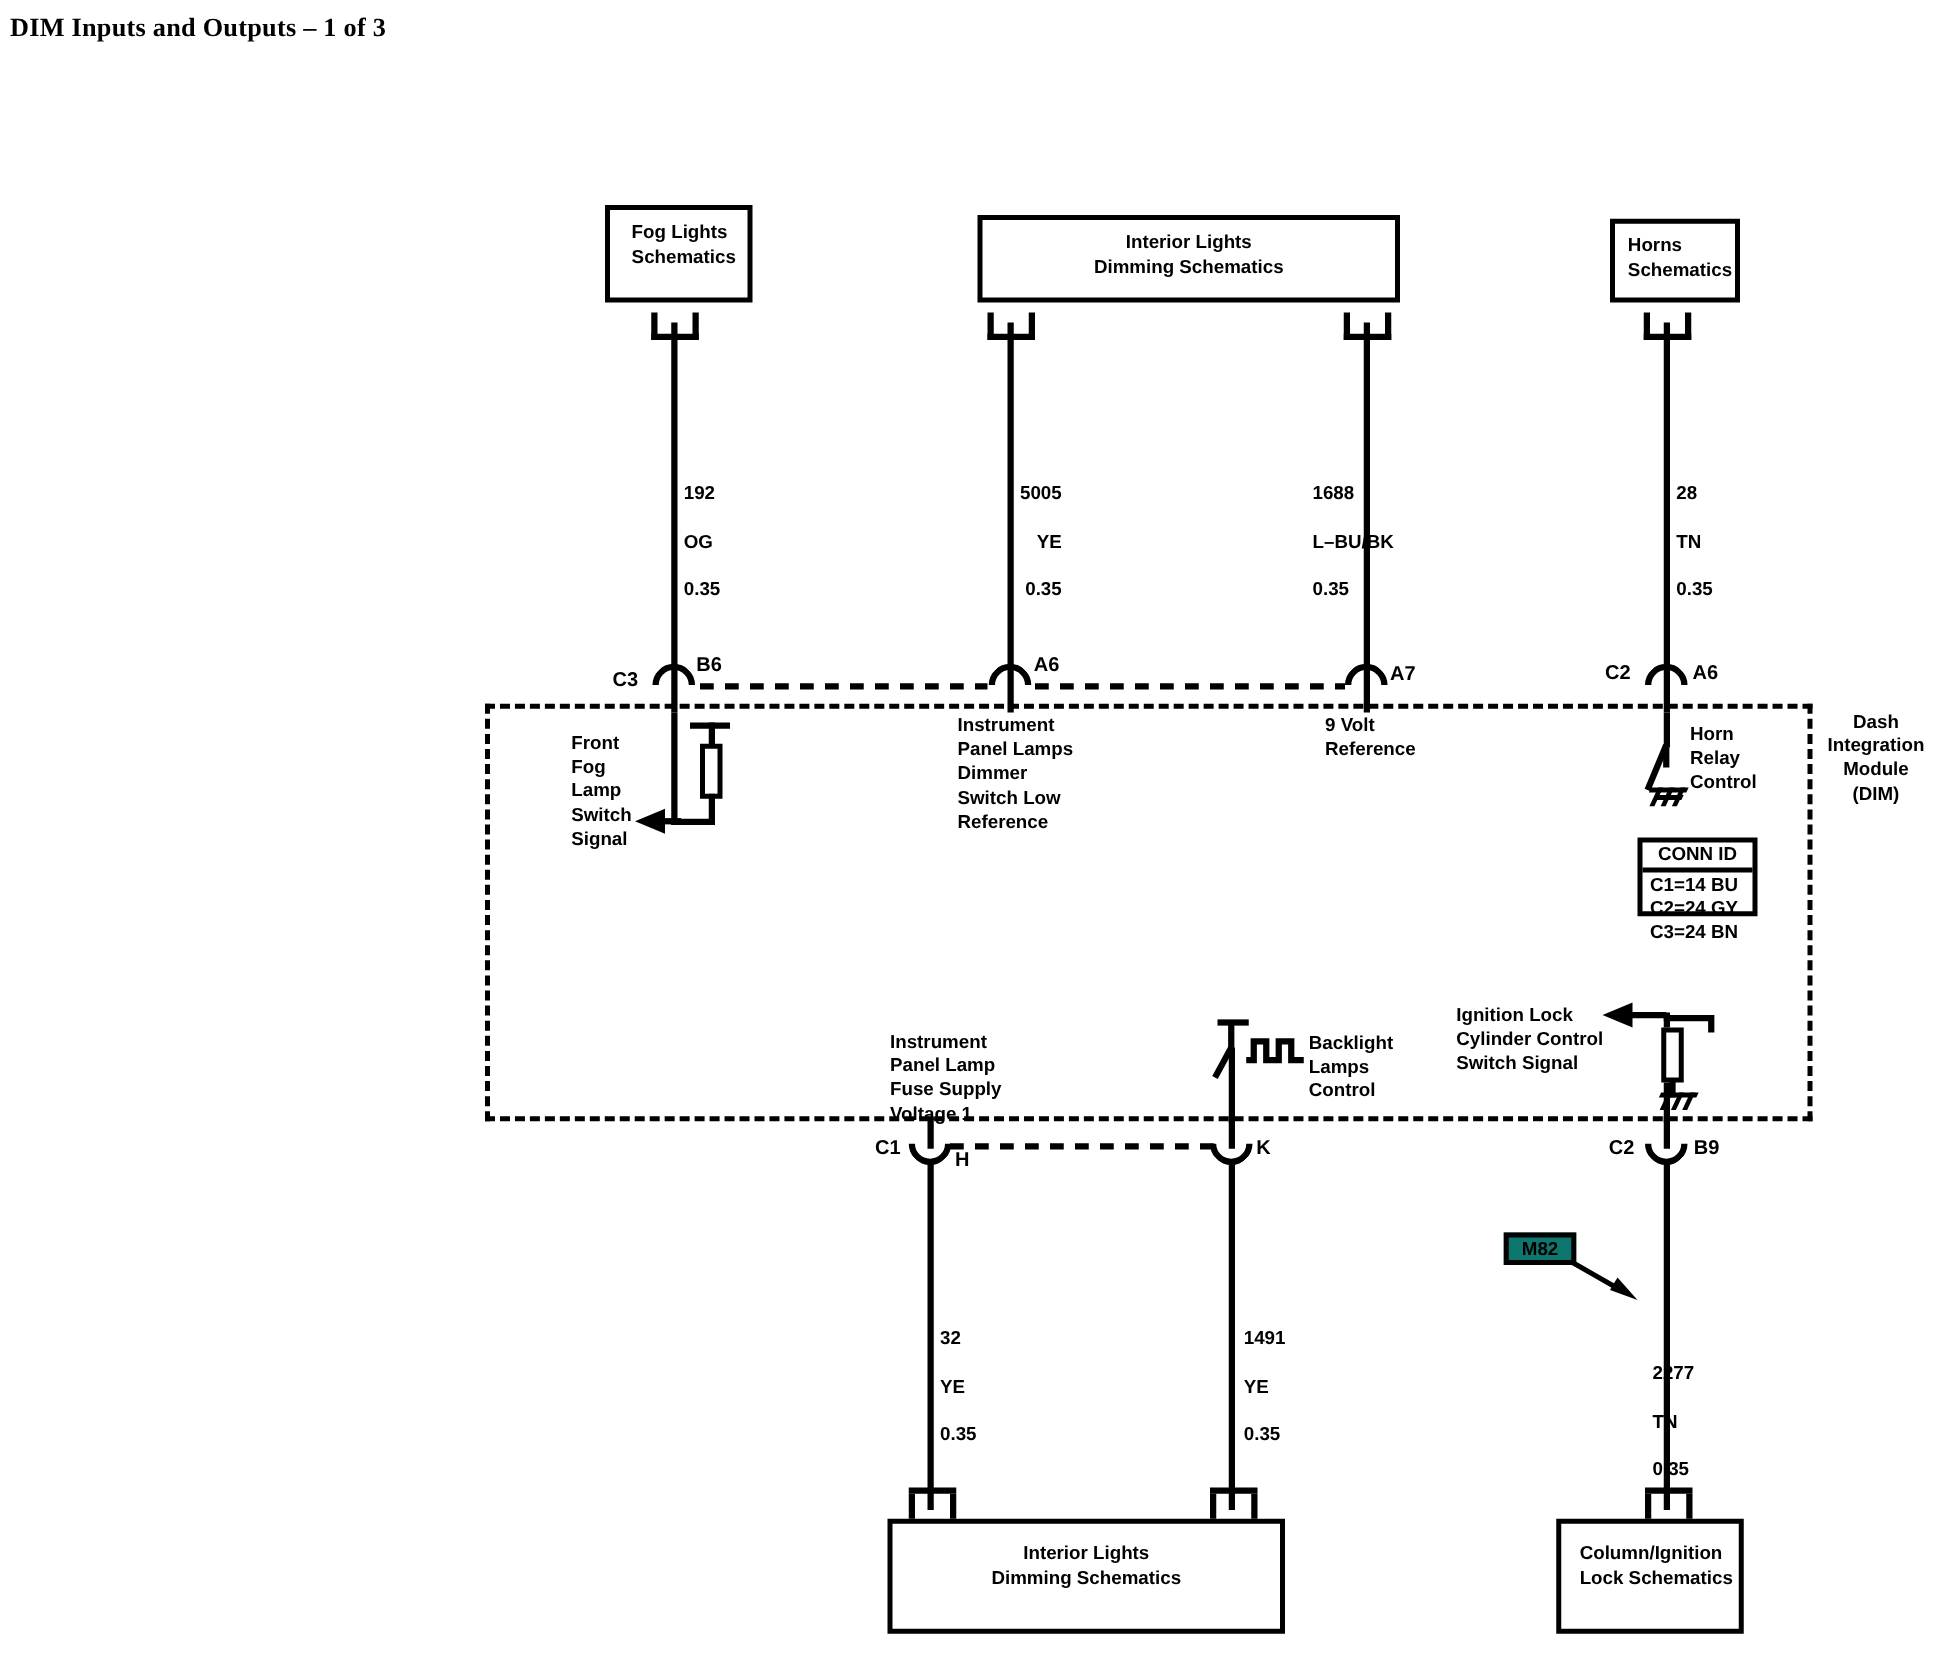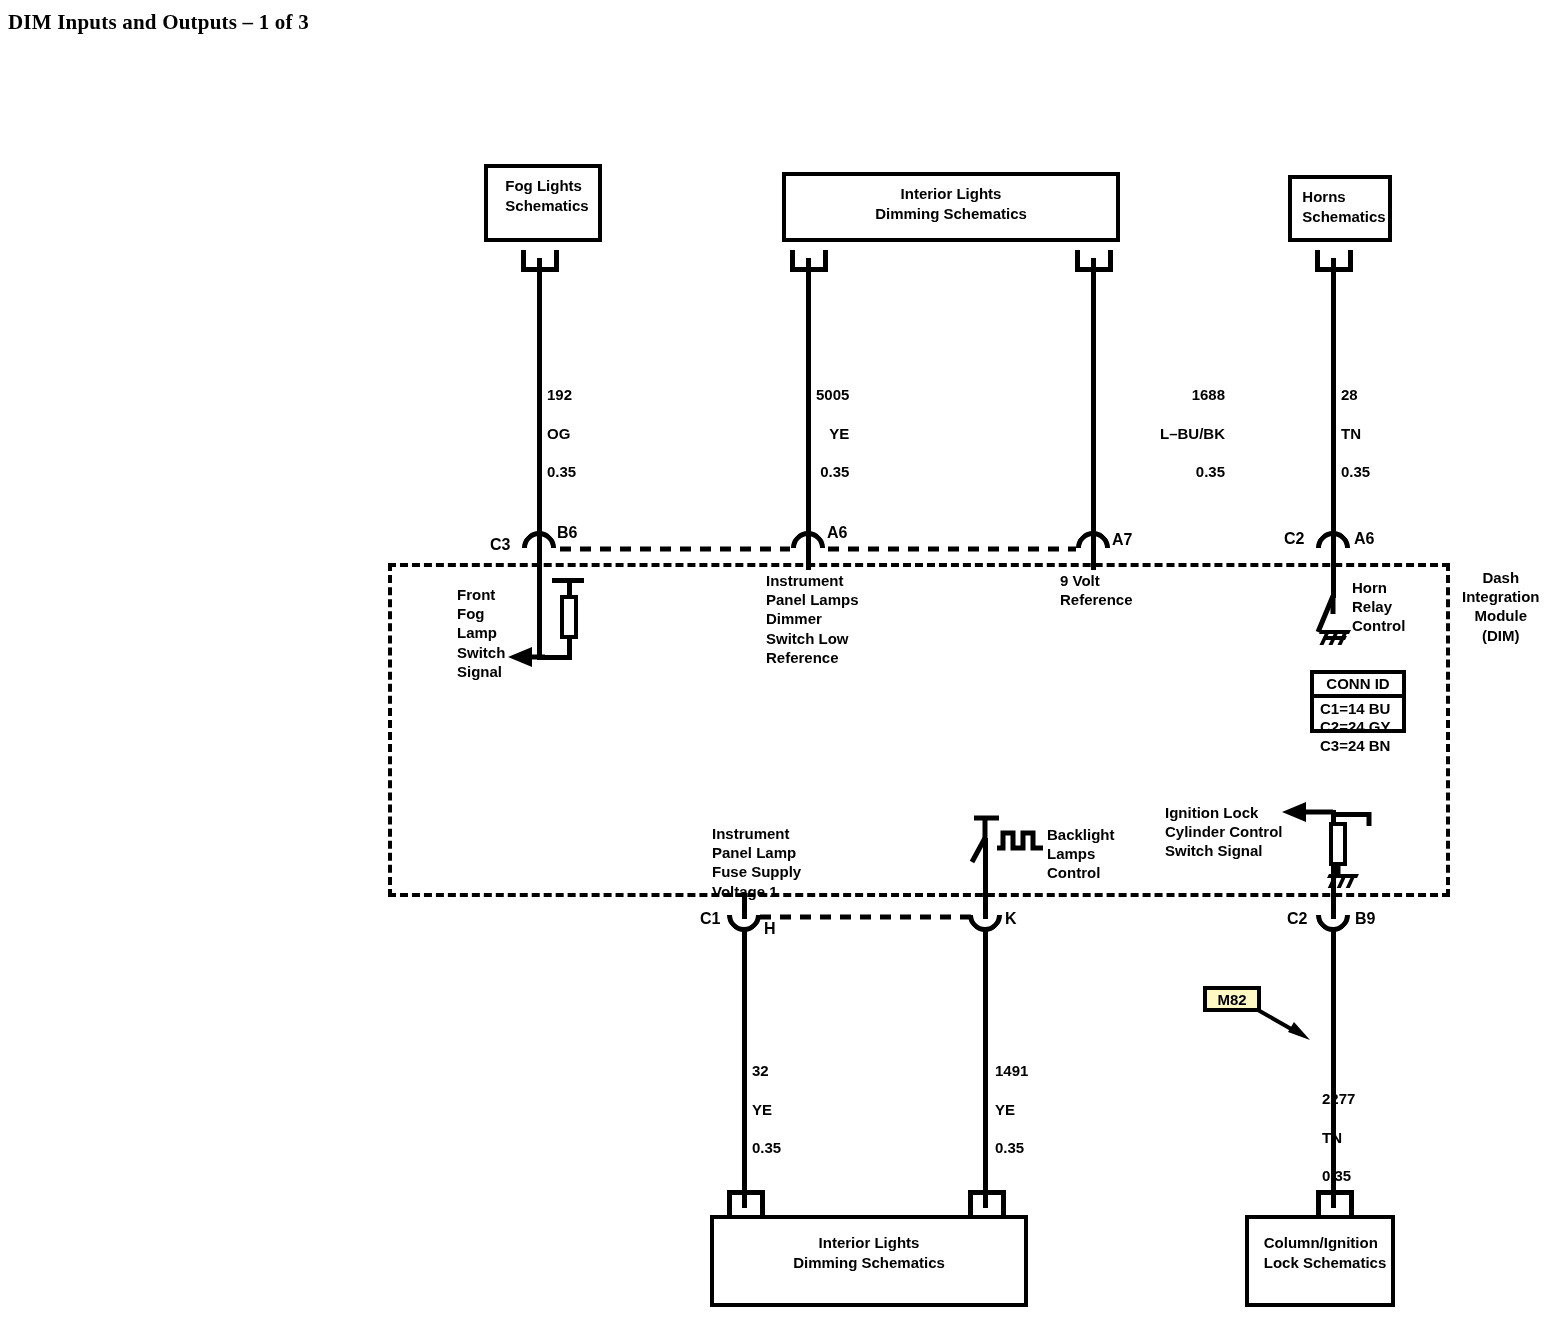--- a/index.html
+++ b/index.html
@@ -77,21 +77,21 @@
     border-bottom:4px solid #000;text-align:center;padding:1px 6px 2px;
   }
   .connid .rows{padding:2px 6px 3px;line-height:1.22;}
 
   
   .res{position:absolute;border:4px solid #000;background:#fff;box-sizing:border-box;}
   .gnd{position:absolute;}
   .gnd i{position:absolute;background:#000;}
 
   .callout{
-    position:absolute;border:4px solid #000;background:#fef9c3;box-sizing:border-box;
+    position:absolute;border:4px solid #000;background:#0f766e;box-sizing:border-box;
     font-size:15px;font-weight:bold;text-align:center;padding:1px 6px;
   }
   svg.ov{position:absolute;left:0;top:0;width:1546px;height:1328px;pointer-events:none;}
 </style>
 </head>
 <body>
 
 <div id="stage">
 
   <div class="ttl">DIM Inputs and Outputs – 1 of 3</div>
@@ -139,21 +139,21 @@
   <div class="wlabel" style="left:547px;top:366px;">
     <span>192</span><br>
     <span>OG</span><br>
     <span>0.35</span>
   </div>
   <div class="wlabel" style="left:816px;top:366px;text-align:right;">
     <span>5005</span><br>
     <span>YE</span><br>
     <span>0.35</span>
   </div>
-  <div class="wlabel" style="left:1160px;top:366px;text-align:right;">
+  <div class="wlabel" style="left:1050px;top:366px;">
     <span>1688</span><br>
     <span>L–BU/BK</span><br>
     <span>0.35</span>
   </div>
   <div class="wlabel" style="left:1341px;top:366px;">
     <span>28</span><br>
     <span>TN</span><br>
     <span>0.35</span>
   </div>
 

